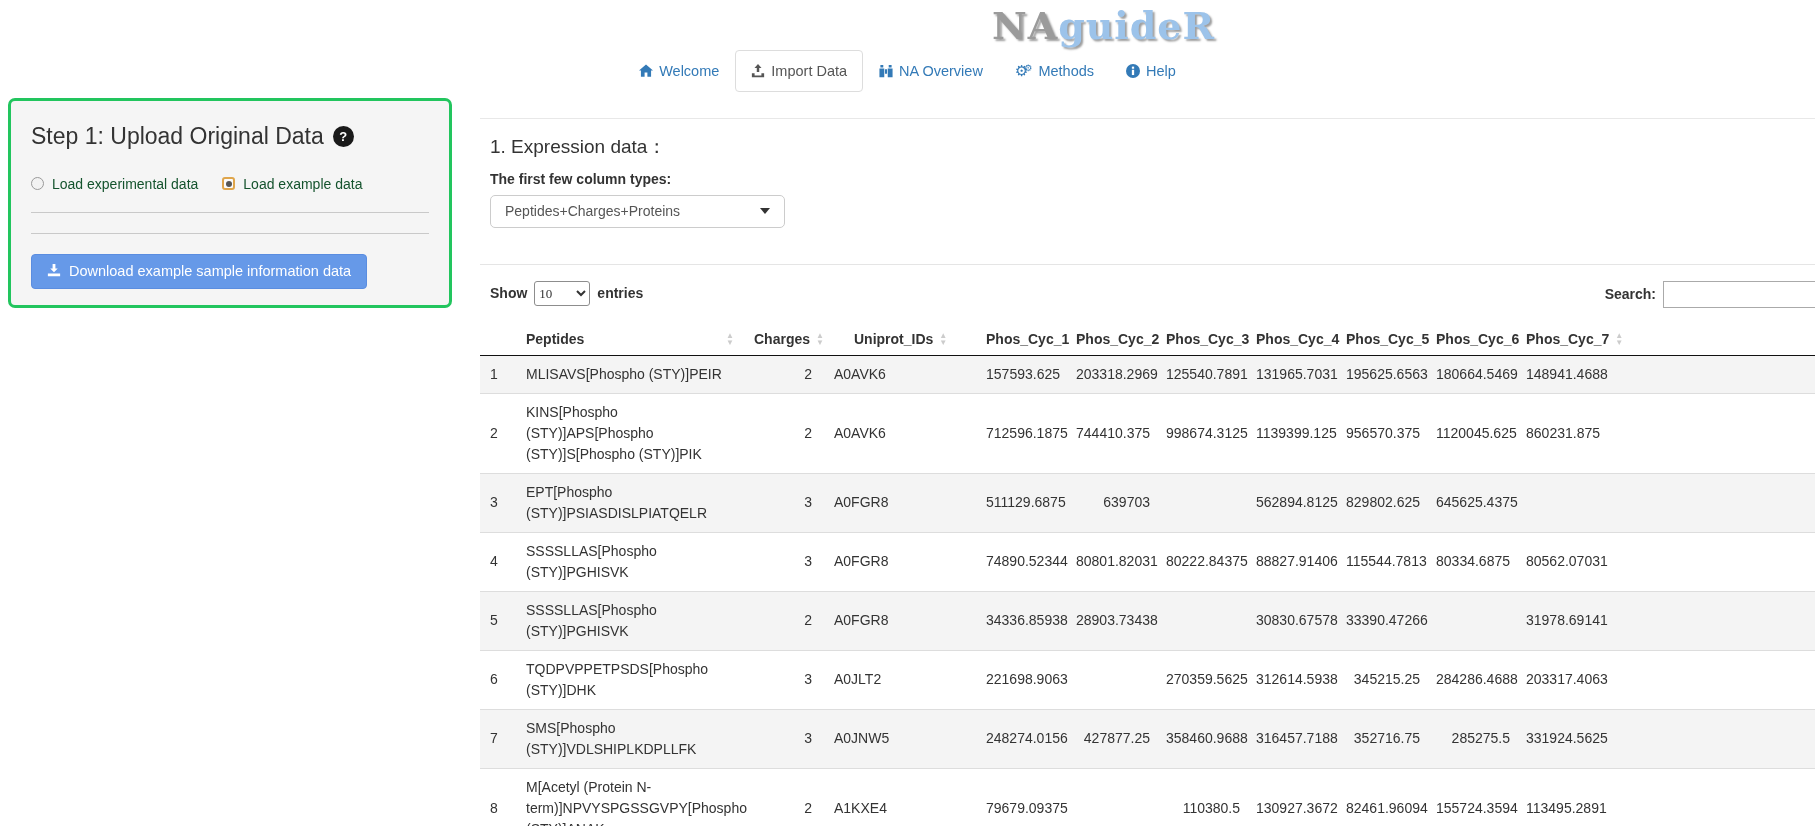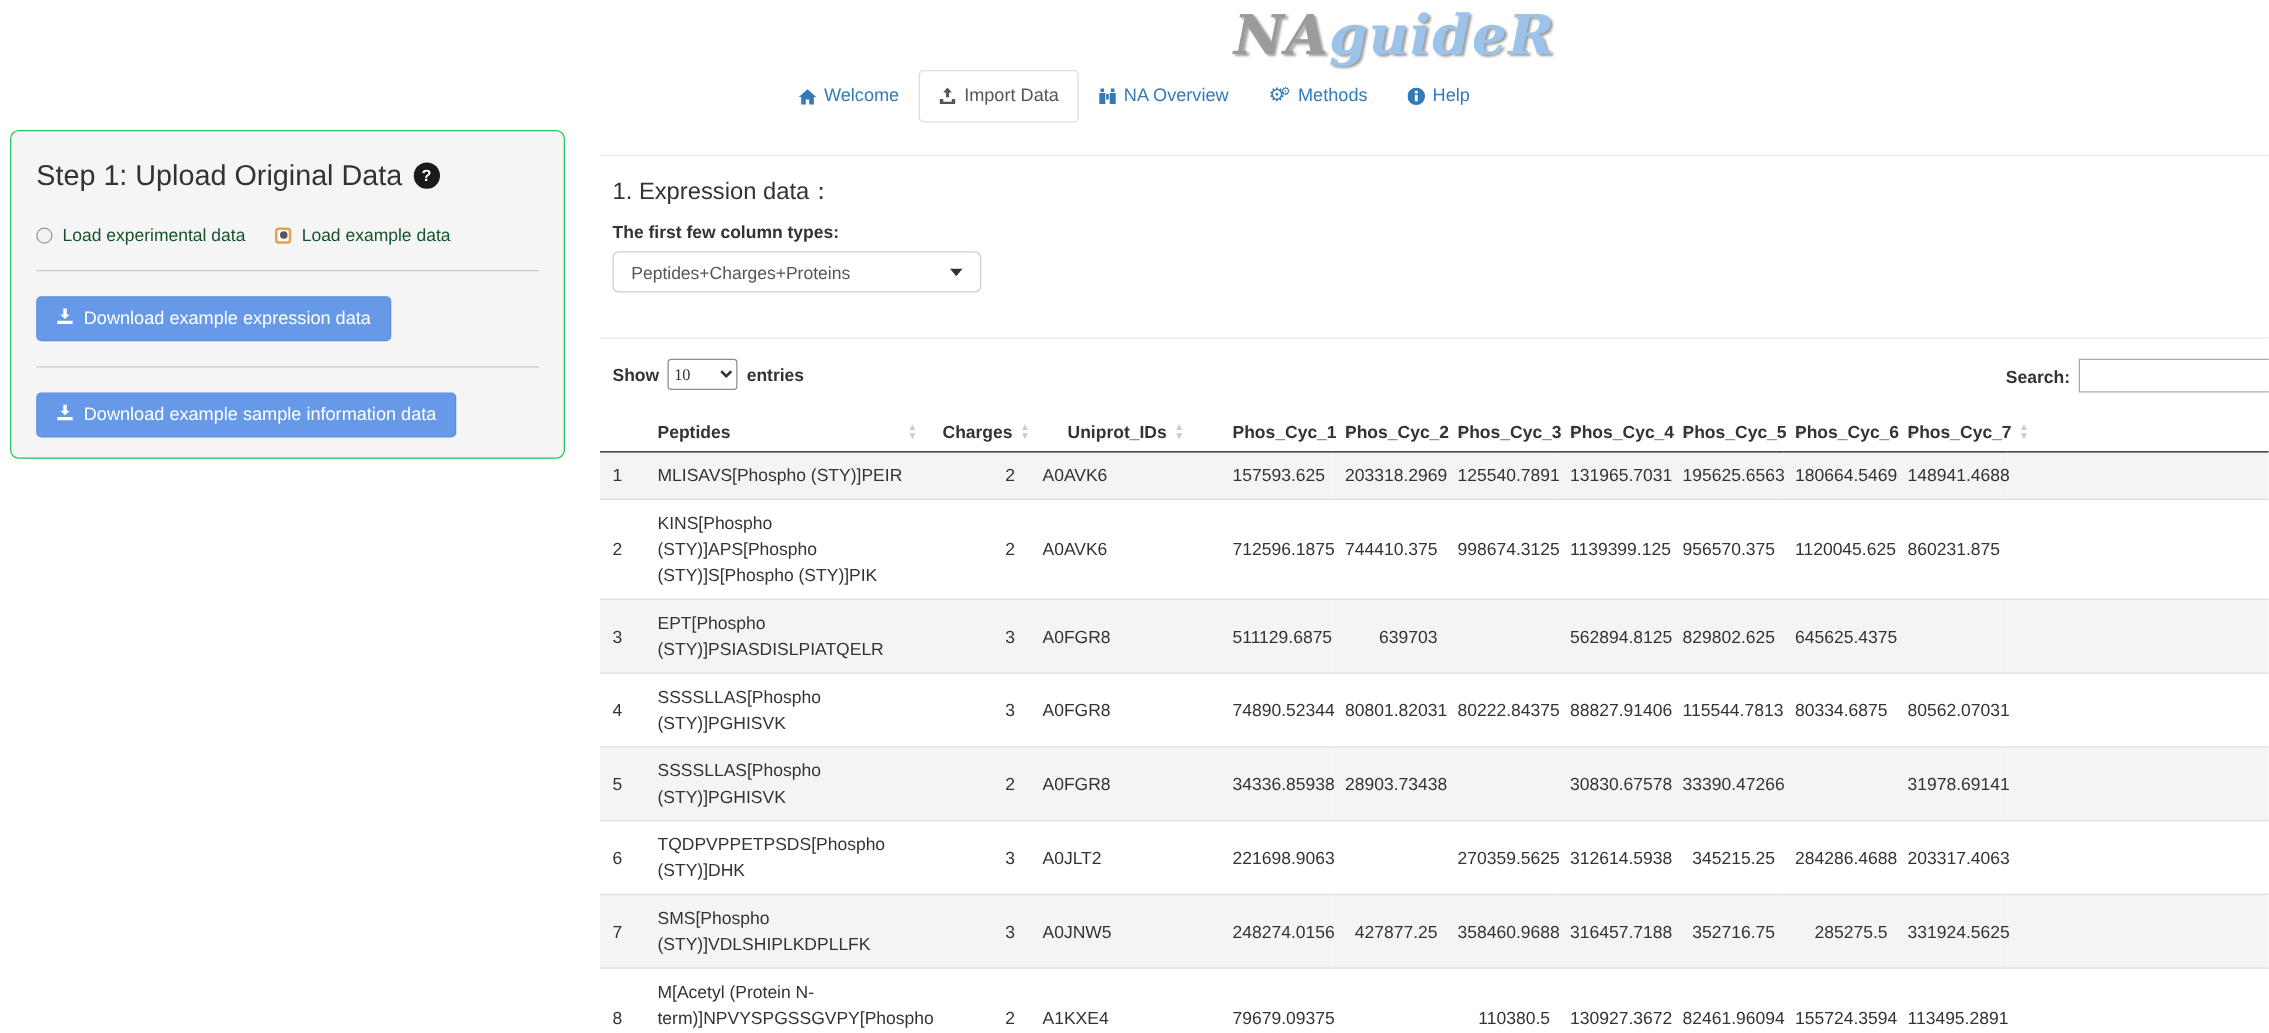--- a/index.html
+++ b/index.html
@@ -1,42 +1,42 @@
 <!DOCTYPE html>
 <html><head>
 <meta charset="utf-8">
 <style>
   * { box-sizing: border-box; margin: 0; padding: 0; }
   html, body { width: 1815px; height: 826px; overflow: hidden; background: #fff;
     font-family: "Liberation Sans", sans-serif; color: #333; }
 
   
   .page-header { padding-top: 6px; }
-  .logo { position: relative; left: 208px; width: fit-content; margin: 0 auto;
-    font-family: "DejaVu Serif", serif; font-style: italic; font-weight: bold;
-    font-size: 44px; line-height: 1.05; letter-spacing: 1px;
+  .logo { position: relative; left: 196px; width: fit-content; margin: 0 auto;
+    font-family: "DejaVu Serif", serif; font-weight: bold;
+    font-size: 38px; line-height: 1.05; letter-spacing: 1px;
     text-shadow: 2px 2px 2px #9e9e9e; }
   .logo .logo-na { color: #9b9b9b; }
   .logo .logo-guider { color: #9cc3ea; }
 
   .nav-tabs { display: flex; justify-content: center; margin-top: 4px; align-items: stretch; }
   .nav-item { display: inline-flex; align-items: center; gap: 6px; padding: 10px 15px;
     font-size: 14.5px; color: #337ab7; cursor: pointer; border: 1px solid transparent;
     border-radius: 4px; line-height: 20px; }
   .nav-item.active { background: #fff; border-color: #ddd; color: #555; }
   .nav-item svg { display: block; }
   .gear-glyph { font-family: "DejaVu Sans", sans-serif; font-size: 15px; line-height: 14px; }
   .gear-glyph.small { font-size: 9px; margin-left: -4px; vertical-align: top; }
 
   
   .content { display: flex; align-items: flex-start; margin-top: 6px; }
 
   
   .sidebar { margin-left: 8px; width: 444px; background: #f5f5f5;
-    border: 1px solid #22c55e; border-radius: 7px; padding: 20px 20px 16px 20px; }
+    border: 3px solid #22c55e; border-radius: 7px; padding: 20px 20px 16px 20px; }
   .sidebar h2 { font-size: 23px; font-weight: 400; color: #333; margin: 2px 0 26px 0;
     display: flex; align-items: center; gap: 9px; }
   .q-icon { display: inline-flex; width: 21px; height: 21px; border-radius: 50%;
     background: #1a1a1a; color: #fff; font-size: 13px; font-weight: bold;
     align-items: center; justify-content: center; flex: 0 0 auto; }
   .radio-row { display: flex; align-items: center; gap: 24px; font-size: 14px; color: #14532d; }
   .radio-opt { display: inline-flex; align-items: center; gap: 8px; cursor: pointer; }
   .radio-mark { width: 13px; height: 13px; border-radius: 50%;
     border: 1px solid #9a9a9a; background: #f2f2f2; }
   .radio-mark.checked { border-radius: 3px; border: 2px solid #dfa54b; background: #fbfbfb;
@@ -154,26 +154,20 @@
       <label class="radio-opt">
         <span class="radio-mark"></span>
         <span>Load experimental data</span>
       </label>
       <label class="radio-opt">
         <span class="radio-mark checked"></span>
         <span>Load example data</span>
       </label>
     </div>
     <hr>
-    <button class="dl-btn">
-      <span><svg width="14" height="14" viewBox="0 0 16 16" fill="#fff">
-            <path d="M6.4 1h3.2v5.3h2.7L8 10.6 3.7 6.3h2.7V1zM1 12h14v3H1z"></path>
-          </svg></span>
-      <span>Download example expression data</span>
-    </button>
     <hr>
     <button class="dl-btn">
       <span><svg width="14" height="14" viewBox="0 0 16 16" fill="#fff">
             <path d="M6.4 1h3.2v5.3h2.7L8 10.6 3.7 6.3h2.7V1zM1 12h14v3H1z"></path>
           </svg></span>
       <span>Download example sample information data</span>
     </button>
   </aside>
 
   <main class="main">

